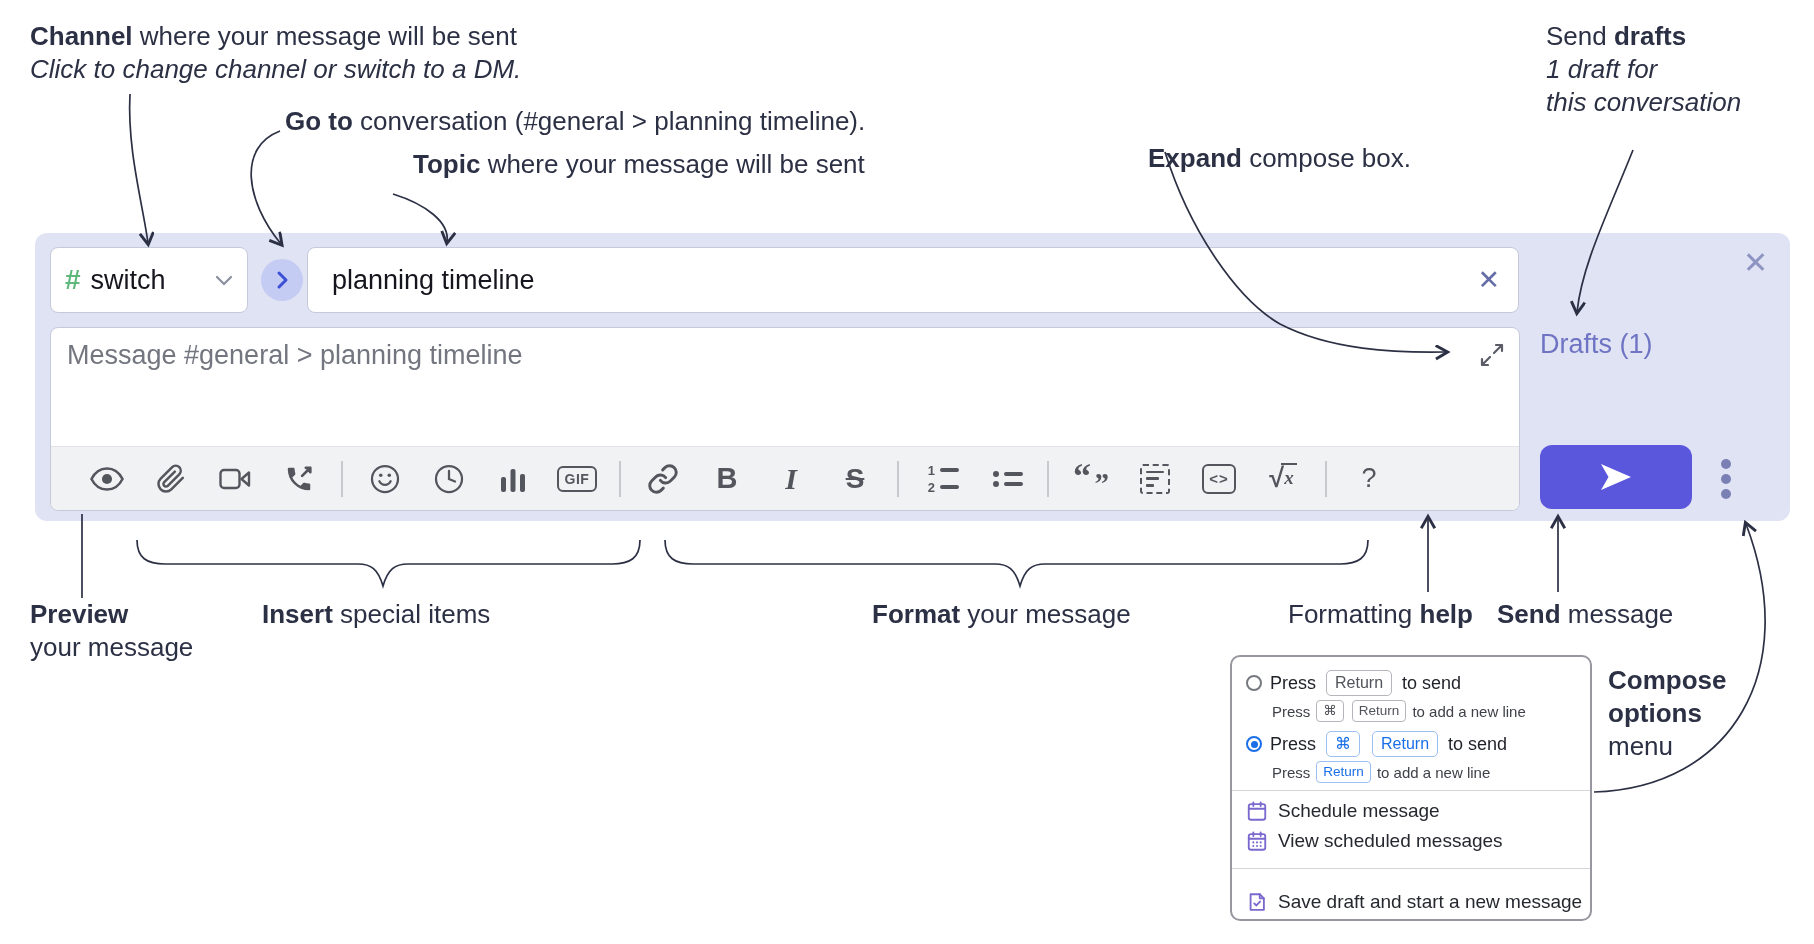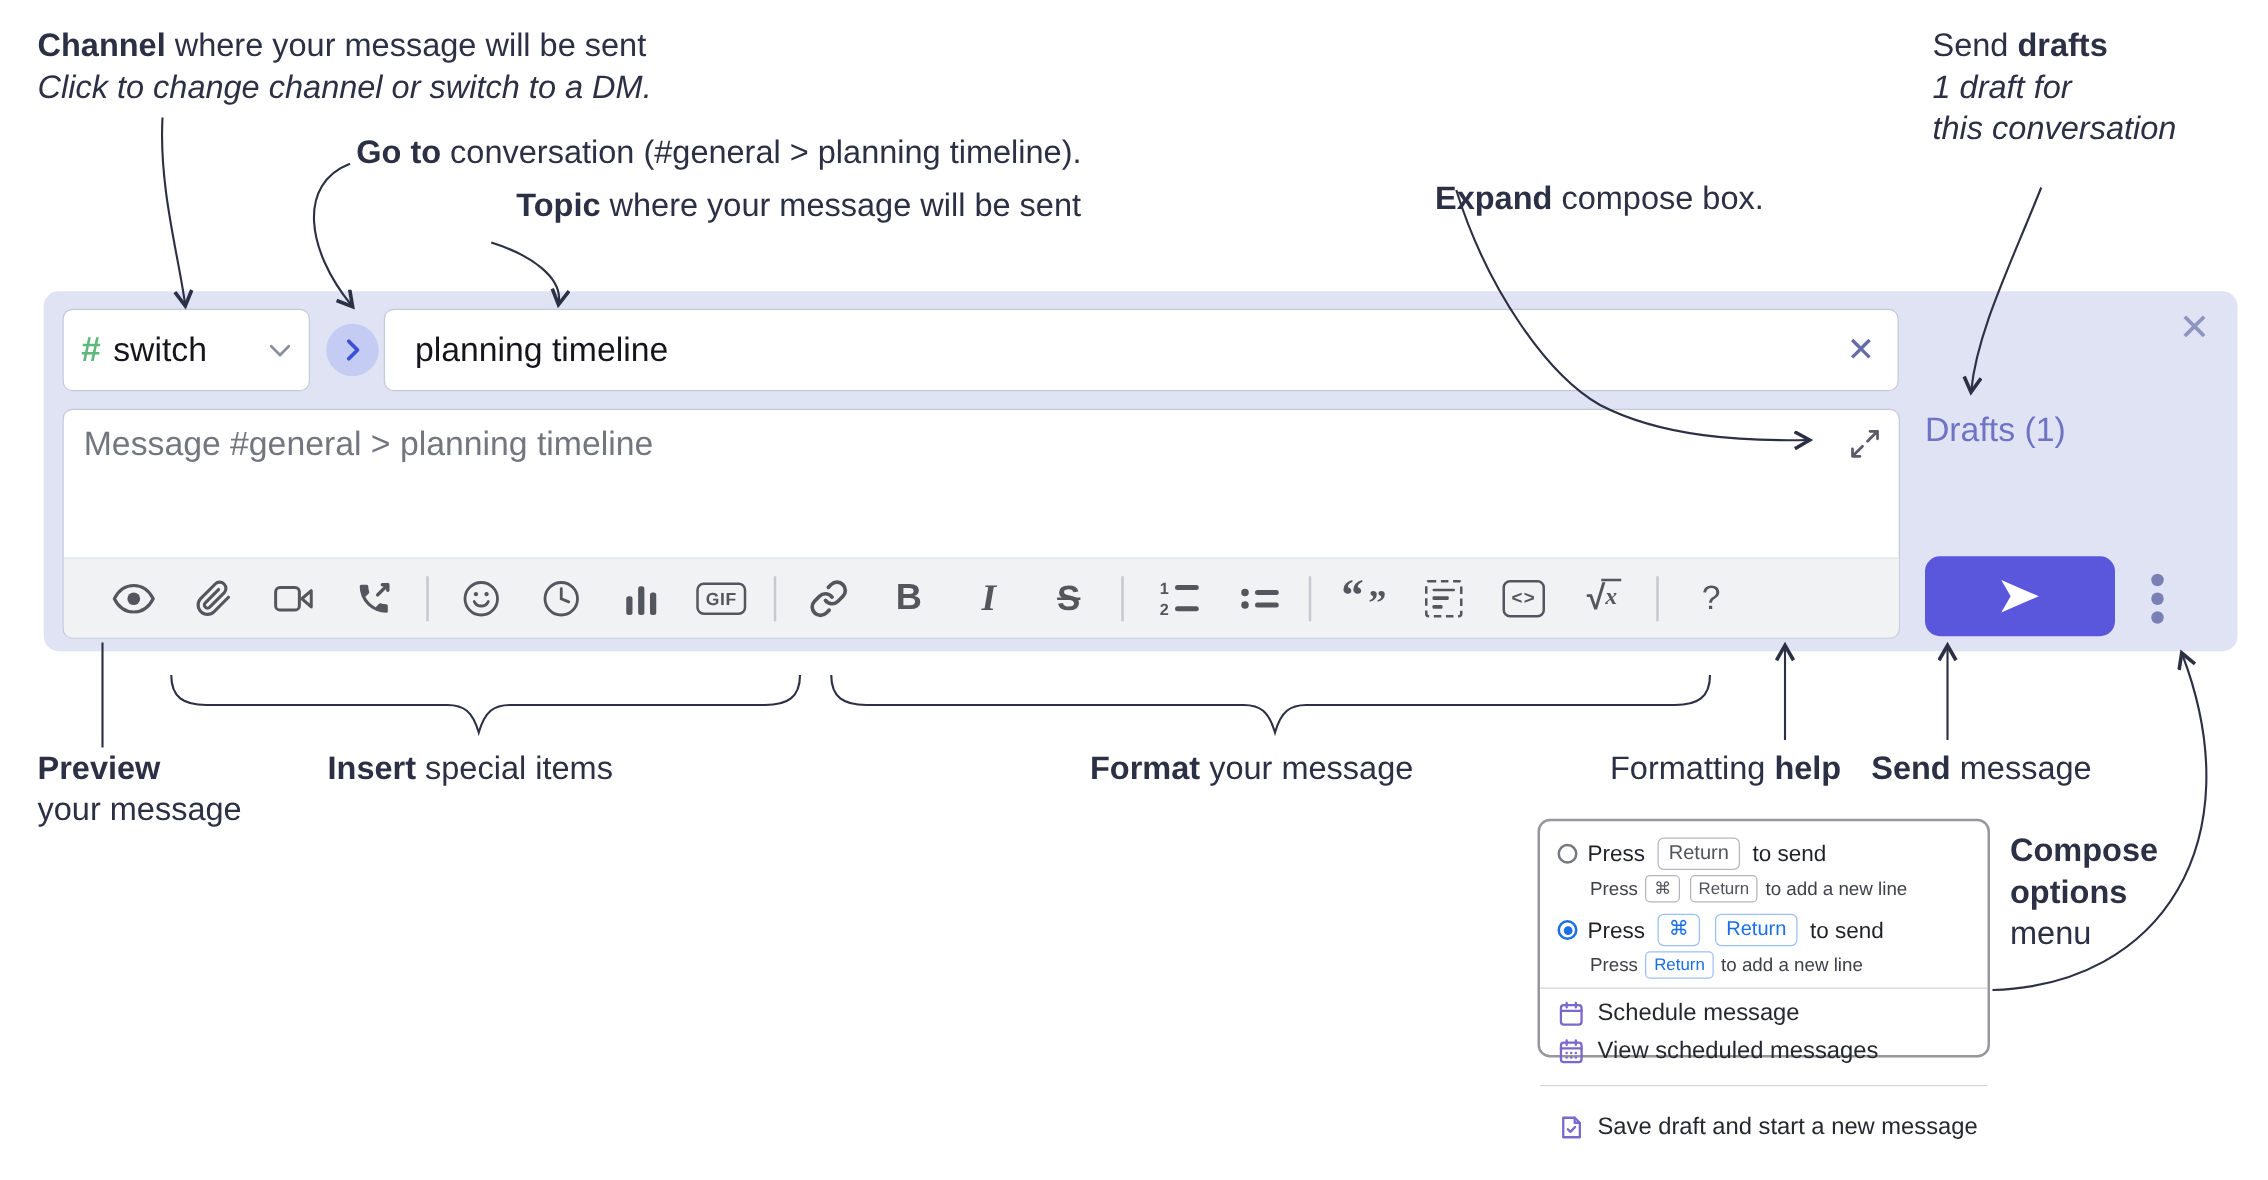--- a/index.html
+++ b/index.html
@@ -63,21 +63,21 @@
          border-top:2.4px solid currentColor;margin-left:-3px;padding:2px 3px 0;}
   .help-glyph{font-size:27px;}
   .drafts-link{position:absolute;left:1505px;top:96px;font-size:27px;color:#6e74c3;cursor:pointer;}
   .send-btn{position:absolute;left:1505px;top:212px;width:152px;height:64px;border-radius:12px;
          background:#5a57dd;border:none;display:flex;align-items:center;justify-content:center;cursor:pointer;}
   .kebab{position:absolute;left:1682px;top:222px;display:flex;flex-direction:column;gap:5px;
          background:none;border:none;cursor:pointer;padding:4px;}
   .kebab i{width:10px;height:10px;border-radius:50%;background:#7b80b4;display:block;}
 
   
-  .popup{position:absolute;left:1230px;top:655px;width:362px;height:191px;background:#fff;
+  .popup{position:absolute;left:1230px;top:655px;width:362px;height:266px;background:#fff;
          border:2px solid #97979f;border-radius:10px;box-sizing:border-box;z-index:6;font-size:18px;color:#1f2128;}
   .prow{position:absolute;left:14px;display:flex;align-items:center;gap:8px;white-space:nowrap;}
   .psub{position:absolute;left:40px;display:flex;align-items:center;gap:4px;font-size:15px;color:#3f4149;white-space:nowrap;}
   .radio{width:16px;height:16px;border:2px solid #75787f;border-radius:50%;box-sizing:border-box;flex:none;position:relative;cursor:pointer;}
   .radio.sel{border-color:#1a6fe8;}
   .radio.sel::after{content:"";position:absolute;inset:2.5px;background:#1a6fe8;border-radius:50%;}
   .kbd{display:inline-block;border:1px solid #b5b6bc;border-radius:5px;padding:0 8px;background:#fff;
        color:#52545c;font-size:16px;line-height:24px;margin:0 2px;}
   .kbd.blue{color:#1a6fe8;border-color:#9dbff2;}
   .kbd.sm{font-size:13.5px;line-height:20px;padding:0 6px;border-radius:4px;}

